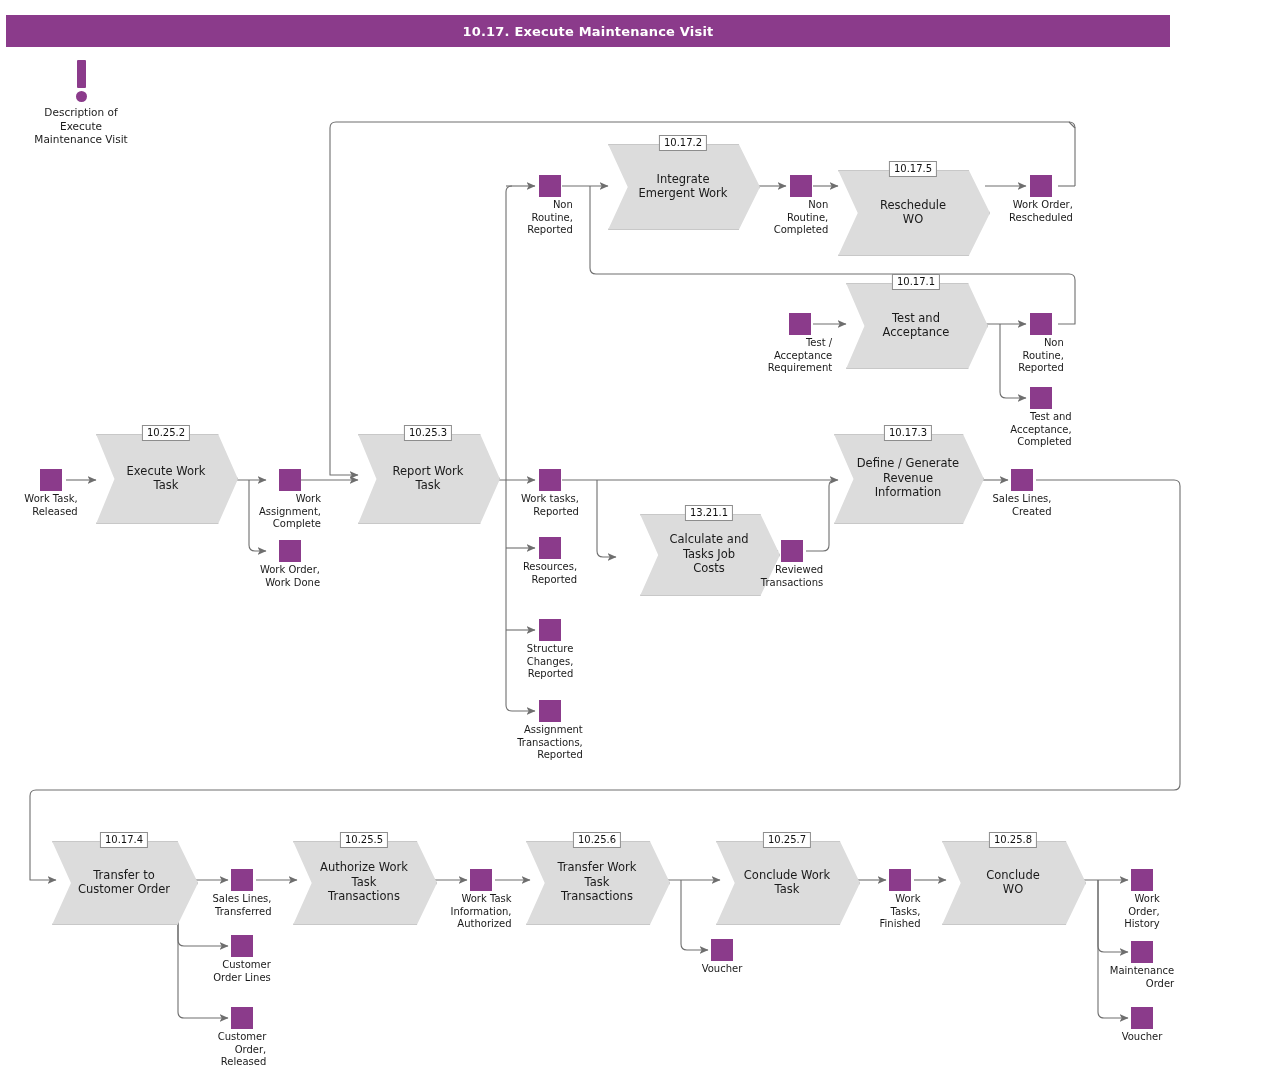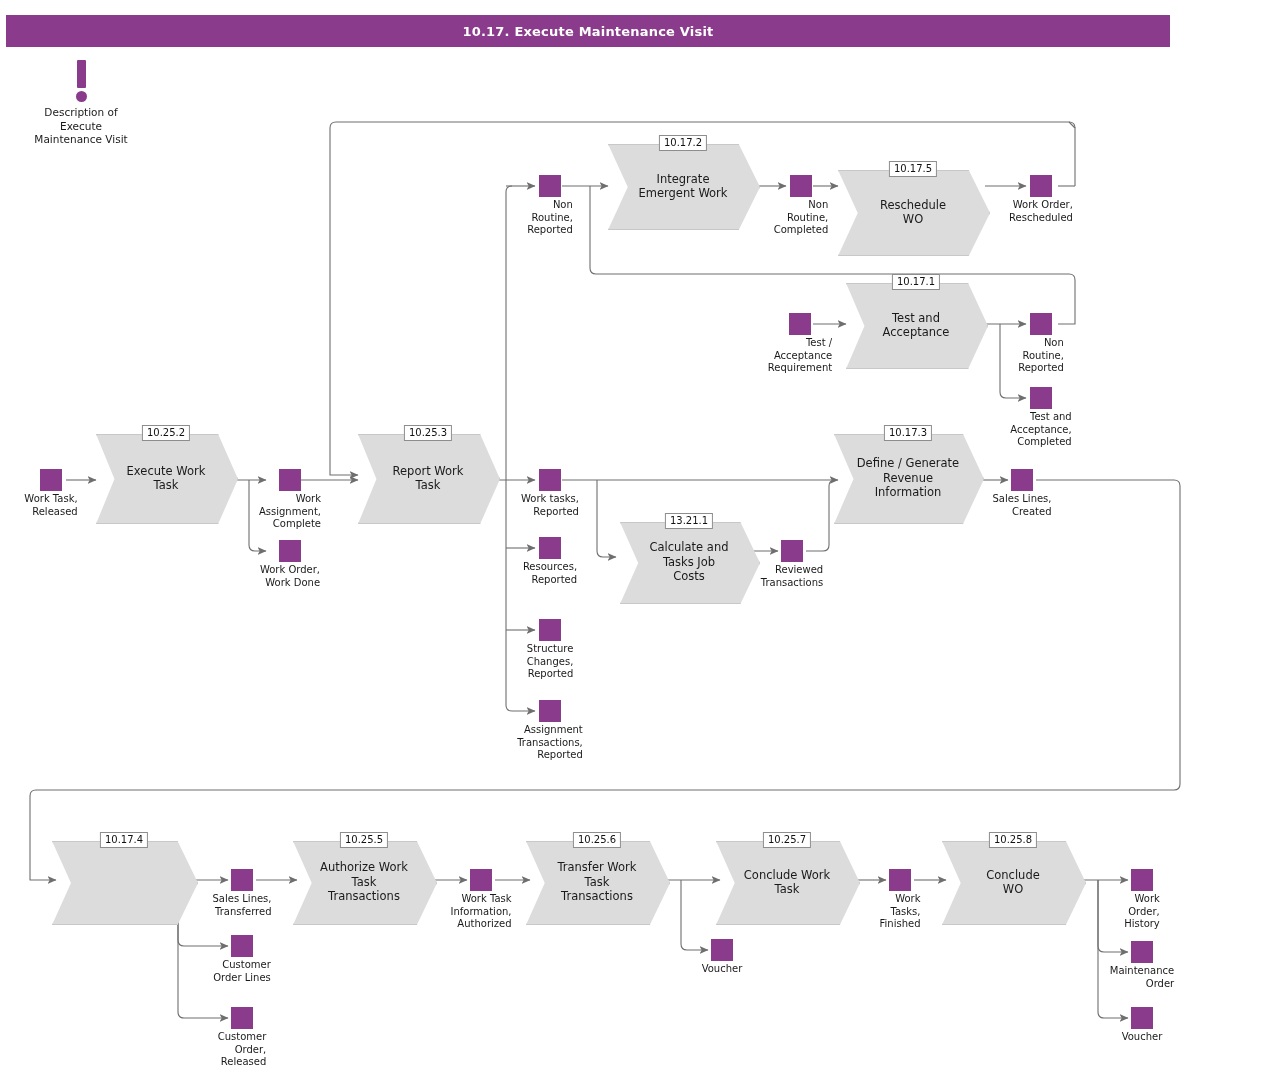--- a/index.html
+++ b/index.html
@@ -242,21 +242,21 @@
     <div class="shape"></div>
     <div class="pnum">10.25.3</div>
     <div class="ptext">
       <div>
         <div>Report Work</div>
         <div>Task</div>
       </div>
     </div>
   </div>
 
-  <div class="proc" style="left:620px;top:514px;width:138px;height:80px;margin-top:8px;">
+  <div class="proc" style="left:640px;top:514px;width:138px;height:80px;">
     <div class="shadow"></div>
     <div class="shape"></div>
     <div class="pnum">13.21.1</div>
     <div class="ptext">
       <div>
         <div>Calculate and</div>
         <div>Tasks Job</div>
         <div>Costs</div>
       </div>
     </div>
@@ -272,20 +272,26 @@
         <div>Revenue</div>
         <div>Information</div>
       </div>
     </div>
   </div>
 
   <div class="proc" style="left:52px;top:841px;width:144px;height:82px;">
     <div class="shadow"></div>
     <div class="shape"></div>
     <div class="pnum">10.17.4</div>
+    <div class="ptext">
+      <div>
+        <div>Transfer to</div>
+        <div>Customer Order</div>
+      </div>
+    </div>
   </div>
 
   <div class="proc" style="left:293px;top:841px;width:142px;height:82px;">
     <div class="shadow"></div>
     <div class="shape"></div>
     <div class="pnum">10.25.5</div>
     <div class="ptext">
       <div>
         <div>Authorize Work</div>
         <div>Task</div>

